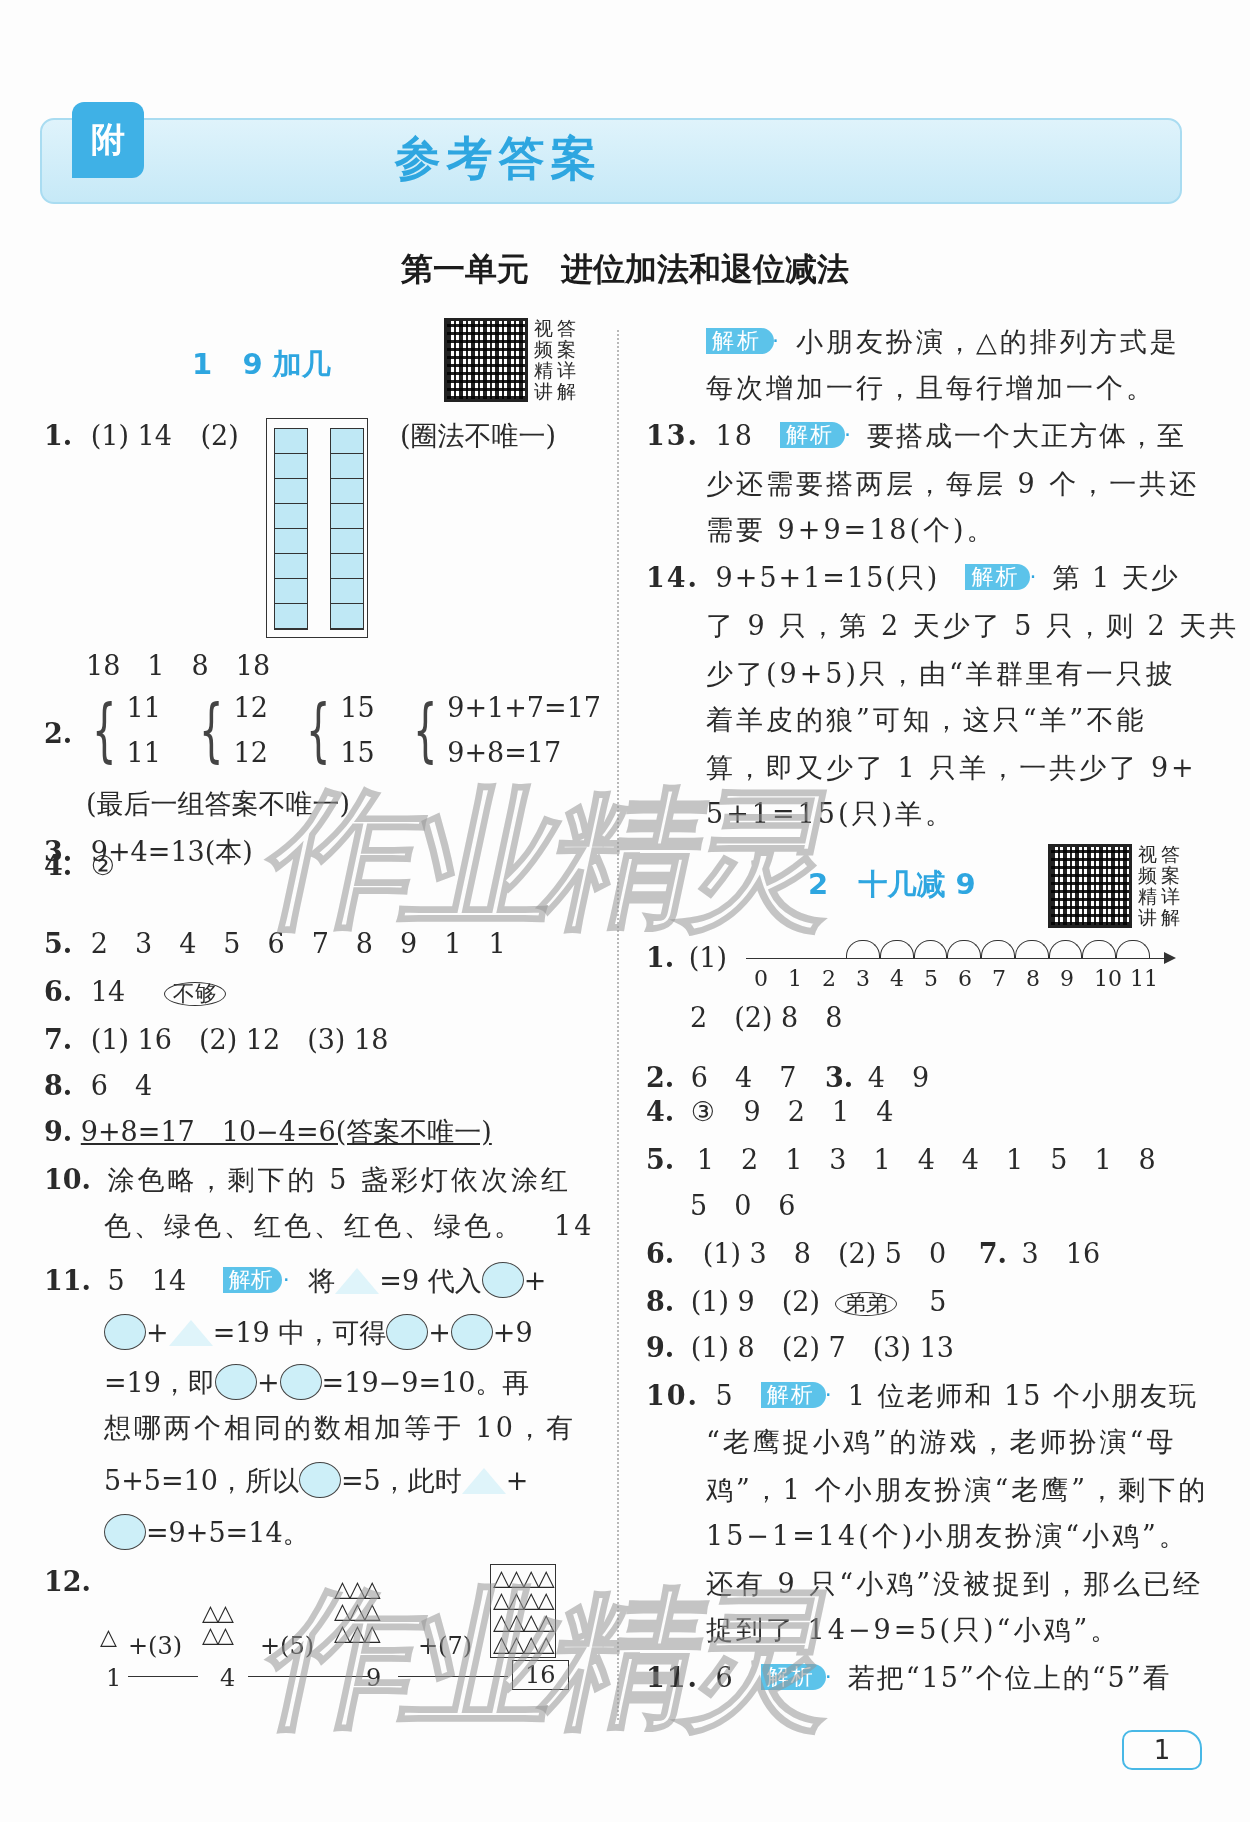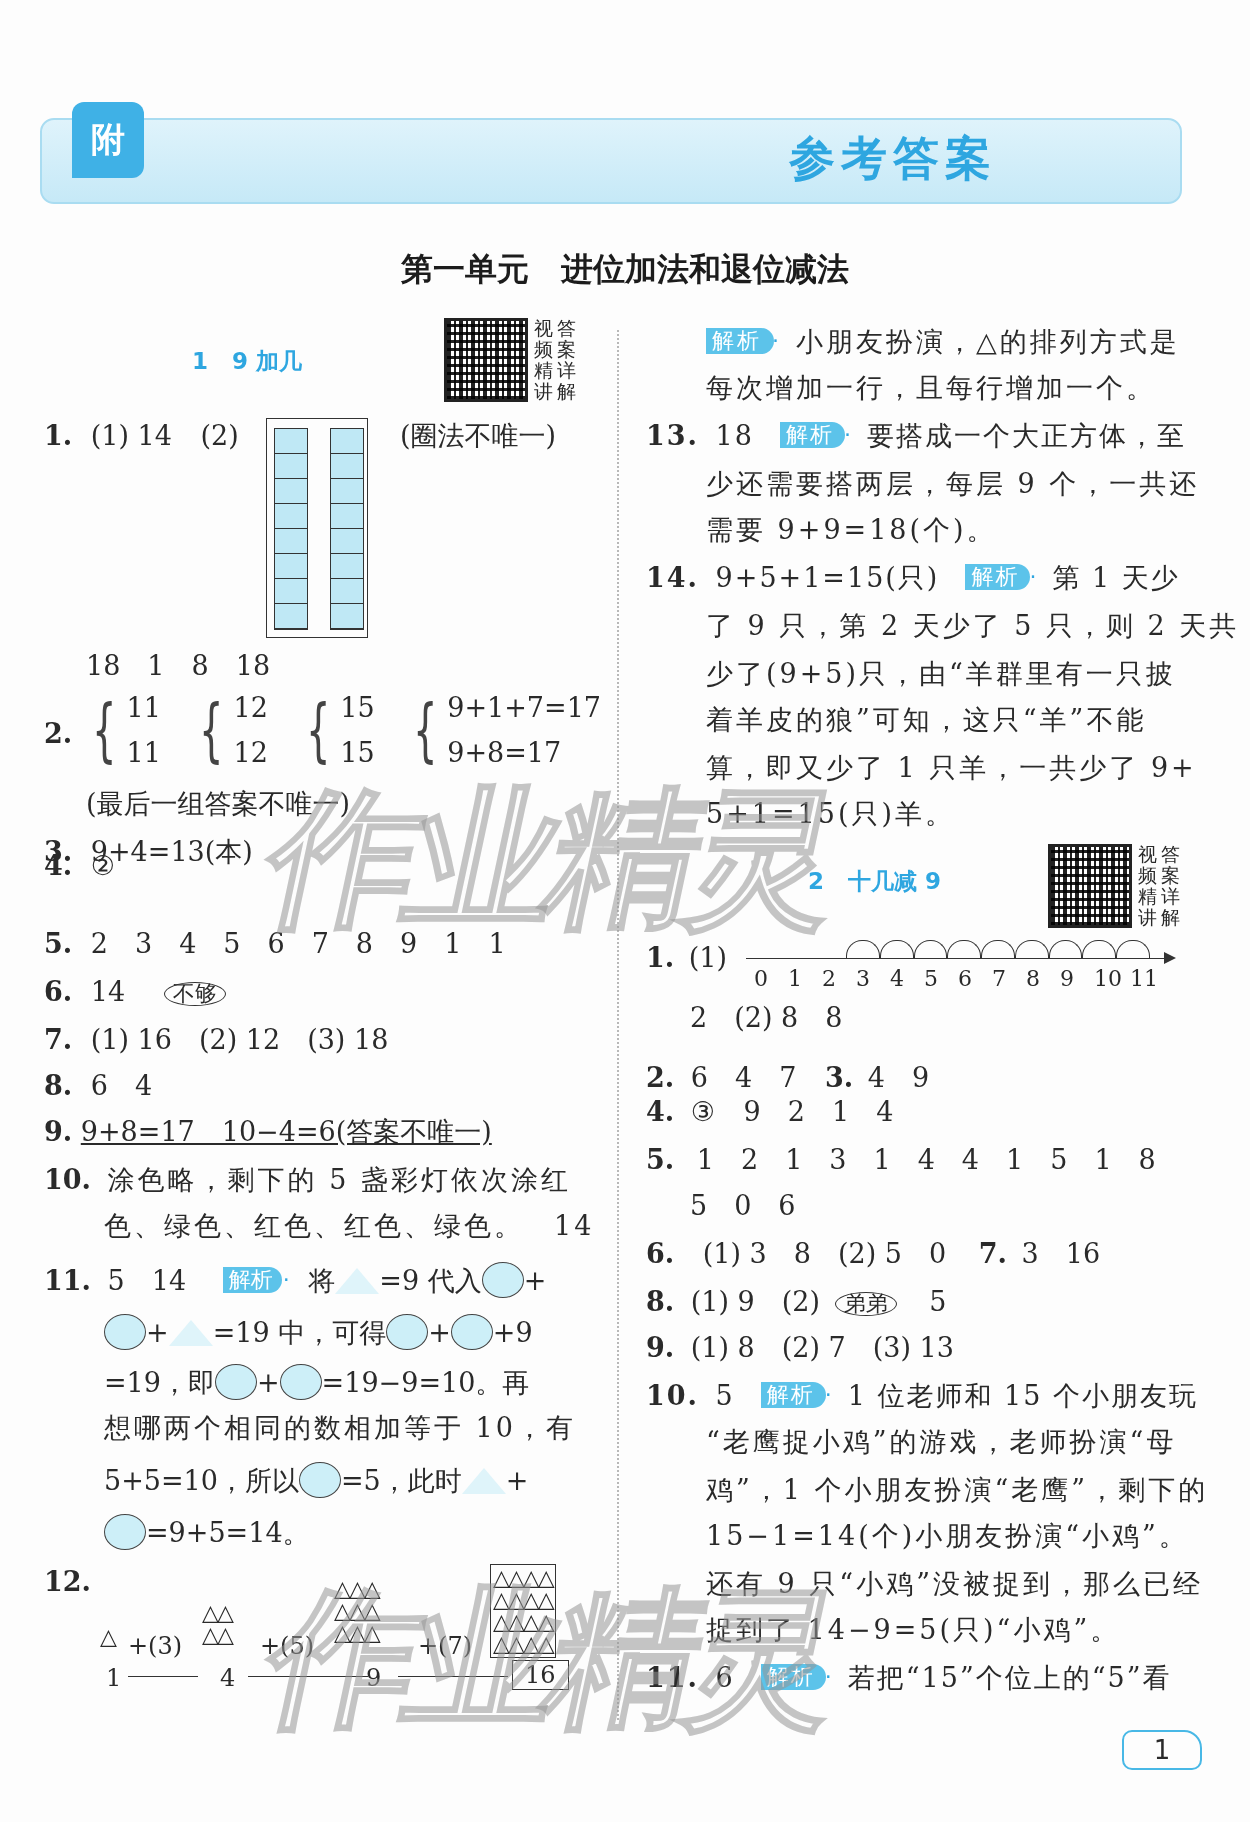--- a/index.html
+++ b/index.html
@@ -4,27 +4,27 @@
 <style>
   html,body{margin:0;padding:0;}
   body{width:1250px;height:1822px;background:#fdfdfd;position:relative;overflow:hidden;
        font-family:"DejaVu Serif","Liberation Serif",serif;color:#2a2a2a;}
   .abs{position:absolute;}
   .header-band{left:40px;top:118px;width:1138px;height:82px;border-radius:14px;
        background:linear-gradient(180deg,#dff3fb,#c6e9f7);border:2px solid #a9dcf1;}
   .fu-tab{left:72px;top:102px;width:72px;height:76px;background:#3fb1e6;border-radius:12px 12px 12px 0;
        color:#fff;font-family:"DejaVu Sans",sans-serif;font-weight:bold;font-size:34px;
        display:flex;align-items:center;justify-content:center;}
-  .header-title{left:0;width:997px;top:128px;text-align:right;font-family:"DejaVu Sans",sans-serif;
+  .header-title{left:0;width:997px;top:128px;text-align:center;font-family:"DejaVu Sans",sans-serif;
        font-weight:bold;font-size:46px;color:#2ea6e0;letter-spacing:6px;}
   .unit-title{left:0;width:1250px;top:248px;text-align:center;font-weight:bold;font-size:32px;color:#1c1c1c;}
   .divider{left:617px;top:330px;height:1390px;border-left:2px dotted #b8b8b8;}
   .line{position:absolute;font-size:27px;white-space:nowrap;line-height:1;}
   .num{font-weight:bold;font-family:"DejaVu Serif",serif;}
-  .sec-title{color:#2ea6e0;font-weight:bold;font-size:23px;font-family:"DejaVu Sans",sans-serif;text-align:right;}
+  .sec-title{color:#2ea6e0;font-weight:bold;font-size:29px;font-family:"DejaVu Sans",sans-serif;text-align:right;}
   .jx{display:inline-block;background:#5cc3ea;color:#fff;font-family:"DejaVu Sans",sans-serif;font-size:22px;
       padding:2px 10px 2px 6px;border-radius:0 14px 14px 0;vertical-align:3px;margin-right:4px;}
   .jx:after{content:"·";color:#2ea6e0;margin-left:10px;margin-right:-18px;}
   .qr{position:absolute;width:84px;height:84px;
       background:
         repeating-linear-gradient(90deg,#222 0 4px,#fff 4px 7px,#222 7px 9px,#fff 9px 12px),
         repeating-linear-gradient(0deg,#222 0 3px,#fff 3px 8px);
       background-blend-mode:multiply;border:3px solid #222;box-sizing:border-box;}
   .qr-label{position:absolute;font-family:"DejaVu Sans",sans-serif;font-size:19px;line-height:21px;width:46px;
       display:flex;flex-wrap:wrap;}

